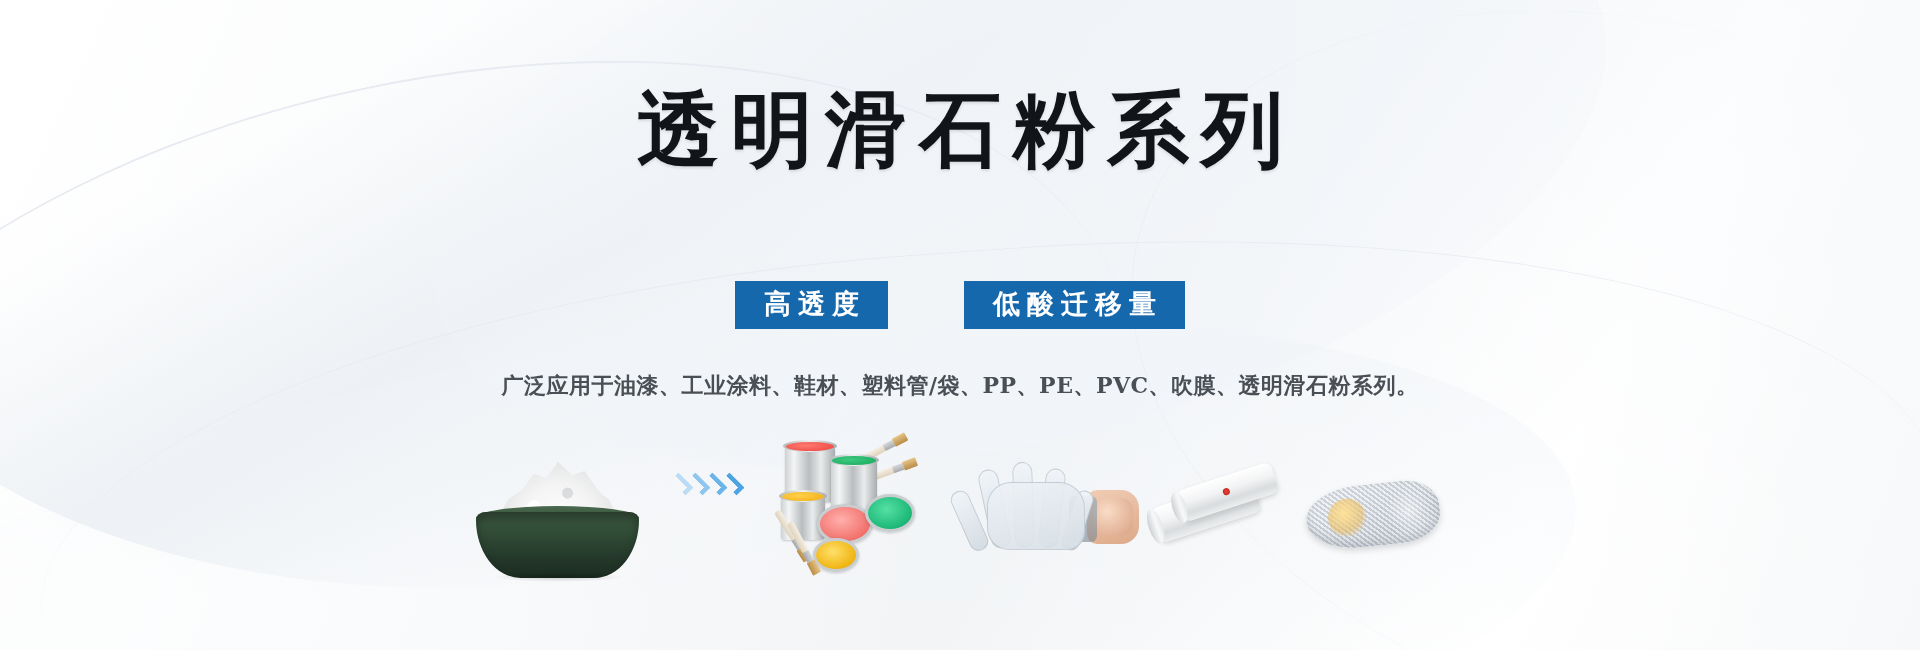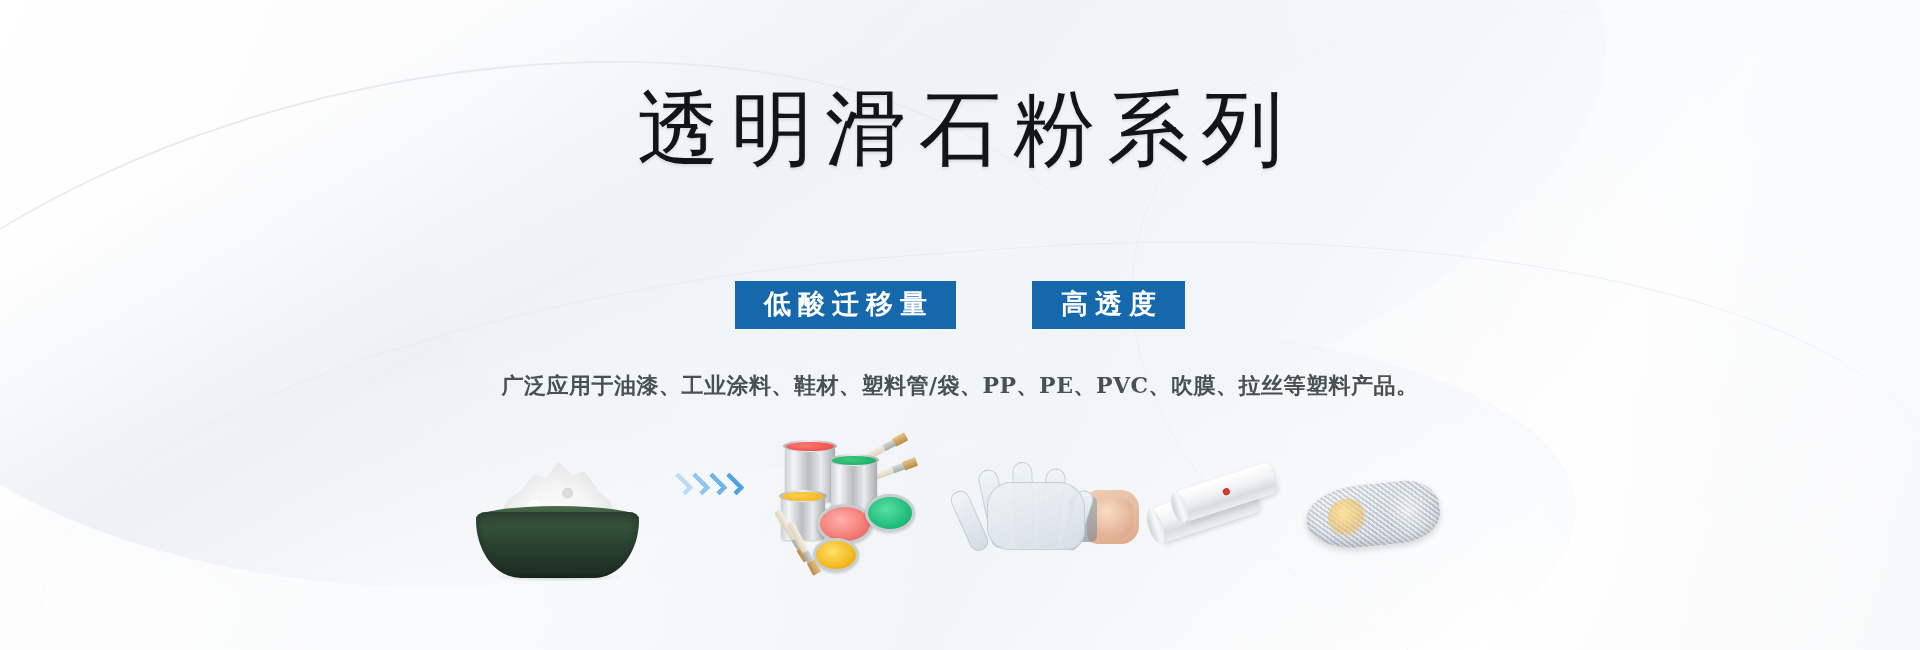--- a/index.html
+++ b/index.html
@@ -37,21 +37,21 @@
   .sw7{left:420px;top:-120px;width:1200px;height:560px;border-radius:50%;
        background:linear-gradient(140deg,rgba(255,255,255,0),rgba(242,245,249,.8) 70%,rgba(255,255,255,0));
        transform:rotate(-14deg);}
 
   .content{position:relative;z-index:5;width:1920px;height:650px;}
 
   
   .title{
     position:absolute;left:0;right:0;top:88px;text-align:center;
     font-family:"DejaVu Serif","Liberation Serif",serif;
-    font-size:82px;font-weight:400;color:#111418;
+    font-size:82px;font-weight:700;color:#111418;
     letter-spacing:12px;text-indent:12px;line-height:1;
     text-shadow:0 2px 3px rgba(0,0,0,.10);
   }
 
   
   .badges{
     position:absolute;left:0;right:0;top:281px;
     display:flex;justify-content:center;align-items:center;gap:76px;
   }
   .badge{
@@ -223,25 +223,25 @@
   <div class="swoosh sw5"></div>
   <div class="swoosh sw2"></div>
   <div class="swoosh sw4"></div>
   <div class="swoosh sw6"></div>
 
   <div class="content">
 
     <div class="title">透明滑石粉系列</div>
 
     <div class="badges">
+      <div class="badge">高透度</div>
       <div class="badge">低酸迁移量</div>
-      <div class="badge">高透度</div>
     </div>
 
-    <div class="desc">广泛应用于油漆、工业涂料、鞋材、塑料管/袋、PP、PE、PVC、吹膜、拉丝等塑料产品。</div>
+    <div class="desc">广泛应用于油漆、工业涂料、鞋材、塑料管/袋、PP、PE、PVC、吹膜、透明滑石粉系列。</div>
 
     <div class="strip">
 
       <div class="item i-bowl">
         <div class="bowl-wrap">
           <div class="powder"></div>
           <div class="bowl-rim"></div>
           <div class="bowl"></div>
           <div class="bowl-shadow"></div>
         </div>

